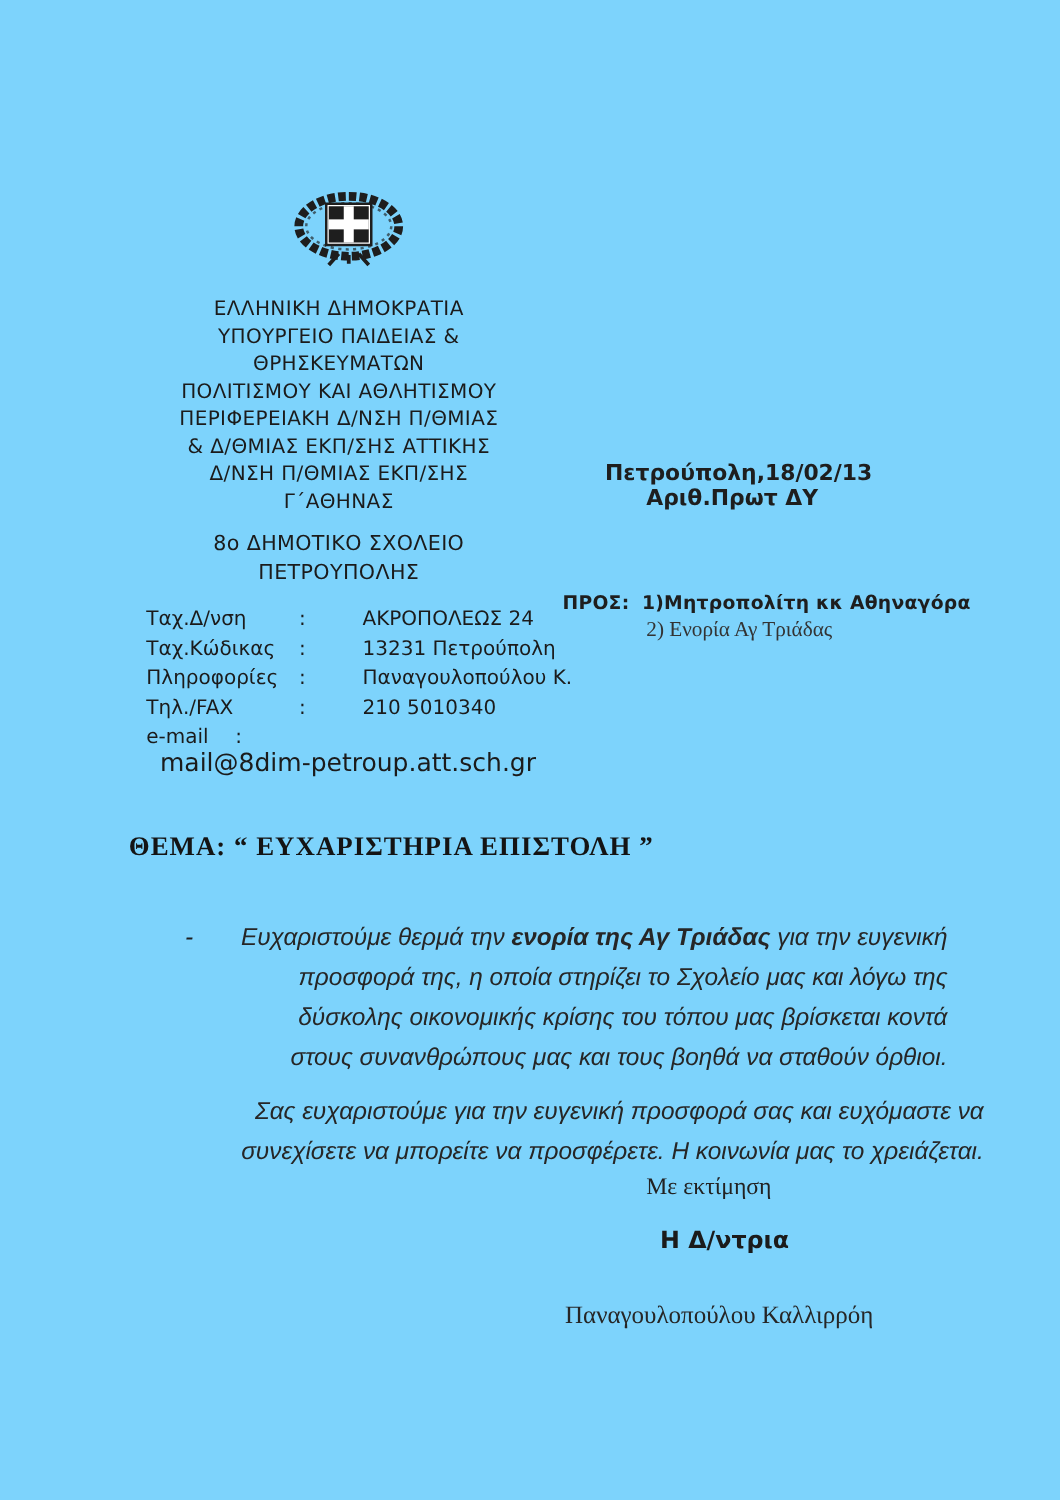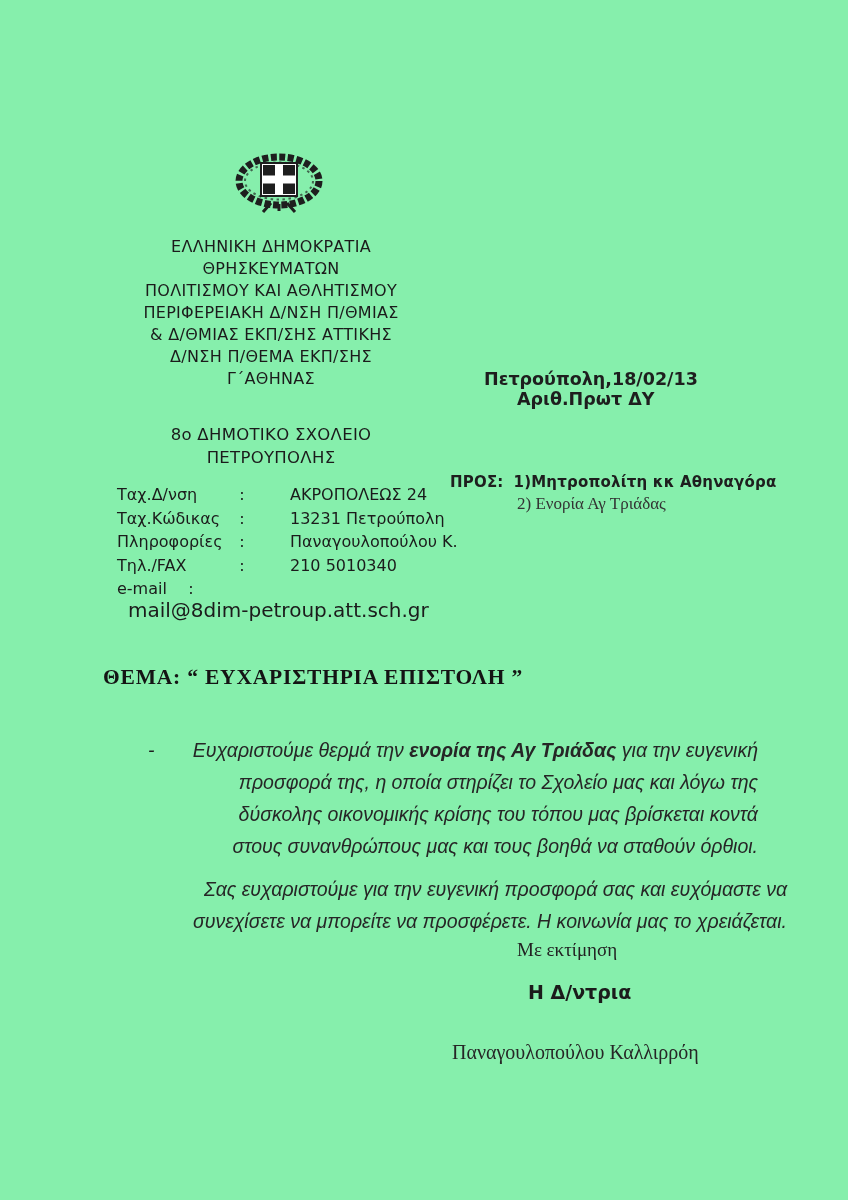--- a/index.html
+++ b/index.html
@@ -6,21 +6,21 @@
   html, body { background: #ffffff; }
   body {
     width: 848px; height: 1200px;
     position: relative;
     overflow: hidden;
     font-family: "DejaVu Sans", sans-serif;
     color: #1e1e1e;
   }
   .page {
     position: absolute; inset: 0;
-    background: #86efac;
+    background: #7dd3fc;
   }
   
   .emblem { position: absolute; left: 235px; top: 153px; width: 88px; height: 62px; }
 
   
   .ministry {
     position: absolute; left: 95px; top: 236px; width: 352px;
     text-align: center;
     font-size: 16px; line-height: 22px;
     letter-spacing: 0.3px;
@@ -126,25 +126,26 @@
     <path d="M36 50 L28 59 M52 50 L60 59 M44 51 L44 58" stroke="#1e1e1e" stroke-width="3" fill="none"></path>
 
     <rect x="26" y="10" width="36" height="33" fill="#ffffff" stroke="#1e1e1e" stroke-width="2"></rect>
     <rect x="28" y="12" width="32" height="29" fill="#1e1e1e"></rect>
     <rect x="40" y="12" width="8" height="29" fill="#ffffff"></rect>
     <rect x="28" y="22.5" width="32" height="8" fill="#ffffff"></rect>
   </svg>
 
   <div class="ministry">
     <div>ΕΛΛΗΝΙΚΗ ΔΗΜΟΚΡΑΤΙΑ</div>
+    <div>ΥΠΟΥΡΓΕΙΟ ΠΑΙΔΕΙΑΣ &amp;</div>
     <div>ΘΡΗΣΚΕΥΜΑΤΩΝ</div>
     <div>ΠΟΛΙΤΙΣΜΟΥ ΚΑΙ ΑΘΛΗΤΙΣΜΟΥ</div>
     <div>ΠΕΡΙΦΕΡΕΙΑΚΗ Δ/ΝΣΗ Π/ΘΜΙΑΣ</div>
     <div>&amp; Δ/ΘΜΙΑΣ ΕΚΠ/ΣΗΣ ΑΤΤΙΚΗΣ</div>
-    <div>Δ/ΝΣΗ Π/ΘΕΜΑ ΕΚΠ/ΣΗΣ</div>
+    <div>Δ/ΝΣΗ Π/ΘΜΙΑΣ ΕΚΠ/ΣΗΣ</div>
     <div>Γ΄ΑΘΗΝΑΣ</div>
   </div>
 
   <div class="school">
     <div>8ο ΔΗΜΟΤΙΚΟ ΣΧΟΛΕΙΟ</div>
     <div>ΠΕΤΡΟΥΠΟΛΗΣ</div>
   </div>
 
   <div class="contact">
     <div class="contact-row">

